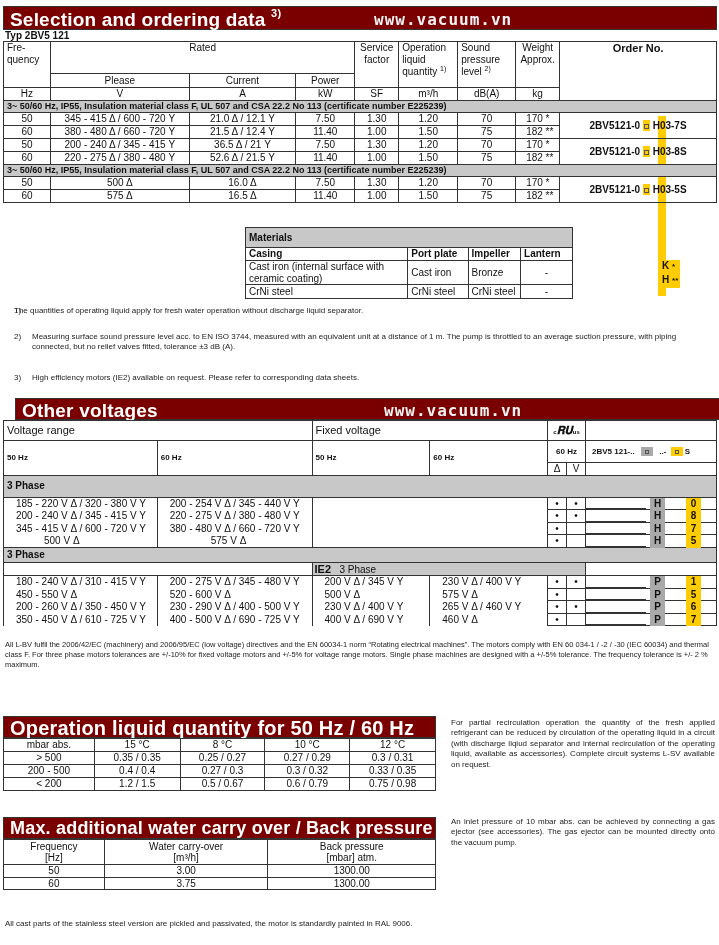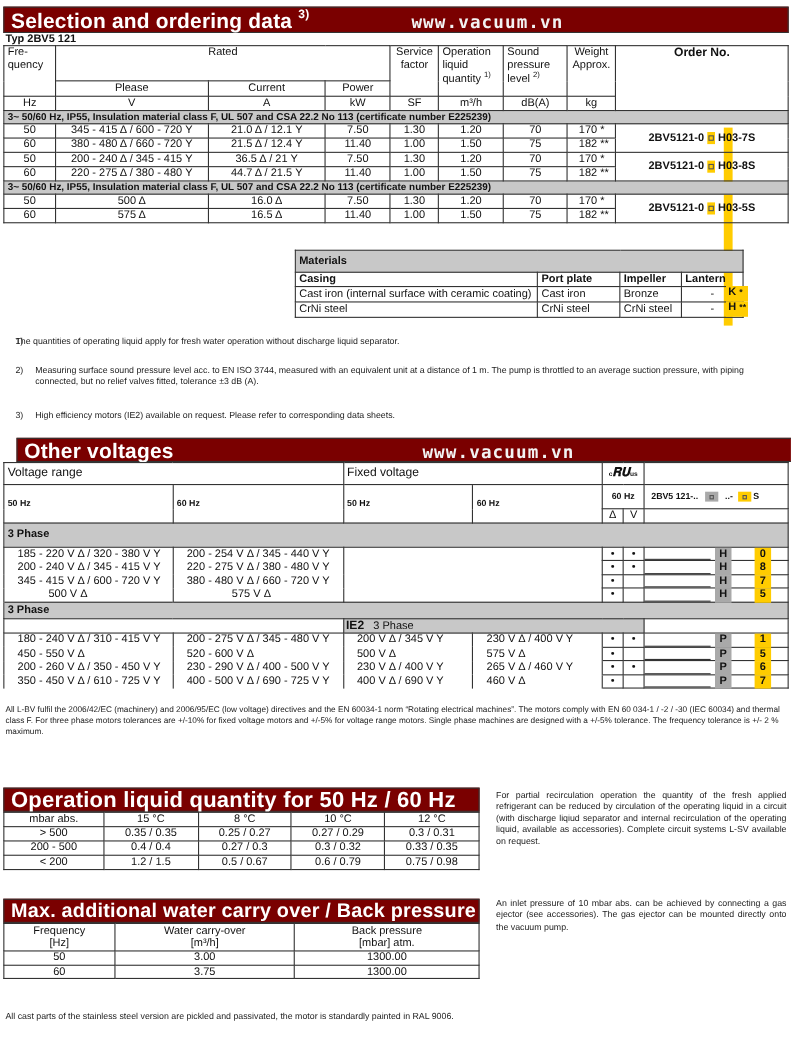--- a/index.html
+++ b/index.html
@@ -100,21 +100,21 @@
         <td class="c">7.50</td>
         <td class="c">1.30</td>
         <td class="c">1.20</td>
         <td class="c">70</td>
         <td style="padding-left:10px;border-bottom:none">170 *</td>
         <td rowspan="2" class="b" style="text-align:center;font-size:10px;white-space:nowrap"><span>2BV5121-0</span> <span class="yellow" style="padding:0 1px"><span class="sq" style="width:5px;height:5px"></span></span> <span>H03-8S</span></td>
       </tr>
       <tr style="height:13px">
         <td class="c">60</td>
         <td class="c">220 - 275 Δ / 380 - 480 Y</td>
-        <td class="c">44.7 Δ / 21.5 Y</td>
+        <td class="c">52.6 Δ / 21.5 Y</td>
         <td class="c">11.40</td>
         <td class="c">1.00</td>
         <td class="c">1.50</td>
         <td class="c">75</td>
         <td style="padding-left:10px;border-bottom:1px solid #333">182 **</td>
 
       </tr>
       <tr style="height:12px">
         <td colspan="9" class="grey b" style="font-size:9px">3~ 50/60 Hz, IP55, Insulation material class F, UL 507 and CSA 22.2 No 113 (certificate number E225239)</td>
       </tr>
@@ -137,21 +137,21 @@
         <td class="c">1.00</td>
         <td class="c">1.50</td>
         <td class="c">75</td>
         <td style="padding-left:10px;border-bottom:1px solid #333">182 **</td>
 
       </tr>
     </tbody>
 </table>
 <div class="abs yellow" style="left:658px;top:116px;width:8px;height:180px;z-index:-1"></div>
 
-<table class="abs" style="left:268px;top:227px;width:408px">
+<table class="abs" style="left:245px;top:227px;width:328px">
   <colgroup>
       <col style="width:221px">
       <col style="width:75px">
       <col style="width:56px">
       <col style="width:56px">
     </colgroup>
   <tbody>
       <tr style="height:20px">
         <td colspan="4" class="grey b">Materials</td>
       </tr>

